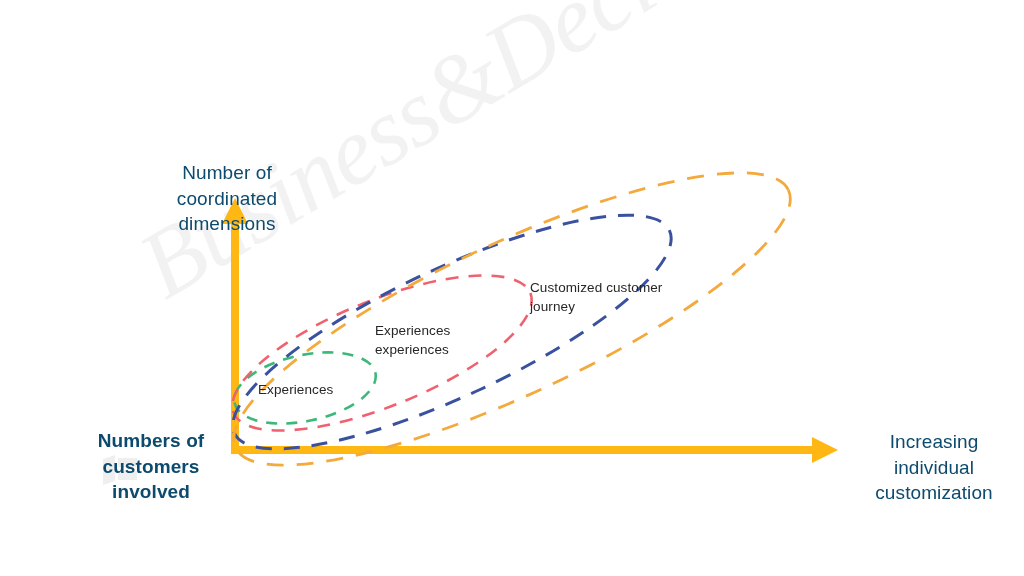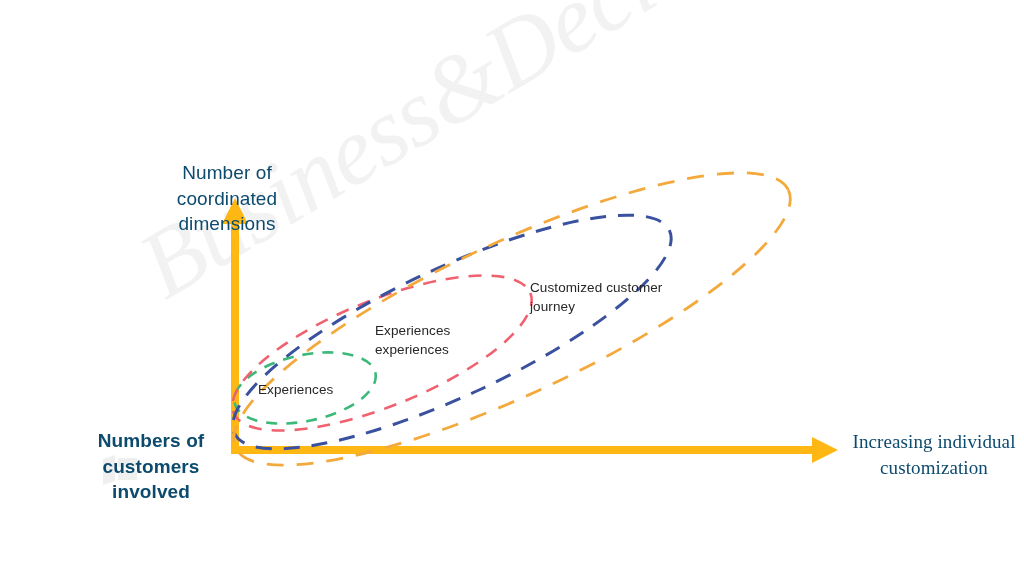--- a/index.html
+++ b/index.html
@@ -53,21 +53,20 @@
   #label-x-origin {
     left: 62px;
     top: 428px;
     width: 178px;
     font-weight: bold;
   }
   #label-x-axis {
     left: 848px;
     top: 429px;
     width: 172px;
-    font-family: Liberation Serif, serif;
   }
   #label-experiences {
     left: 258px;
     top: 381px;
     width: 130px;
   }
   #label-customized-experiences {
     left: 375px;
     top: 322px;
     width: 130px;

